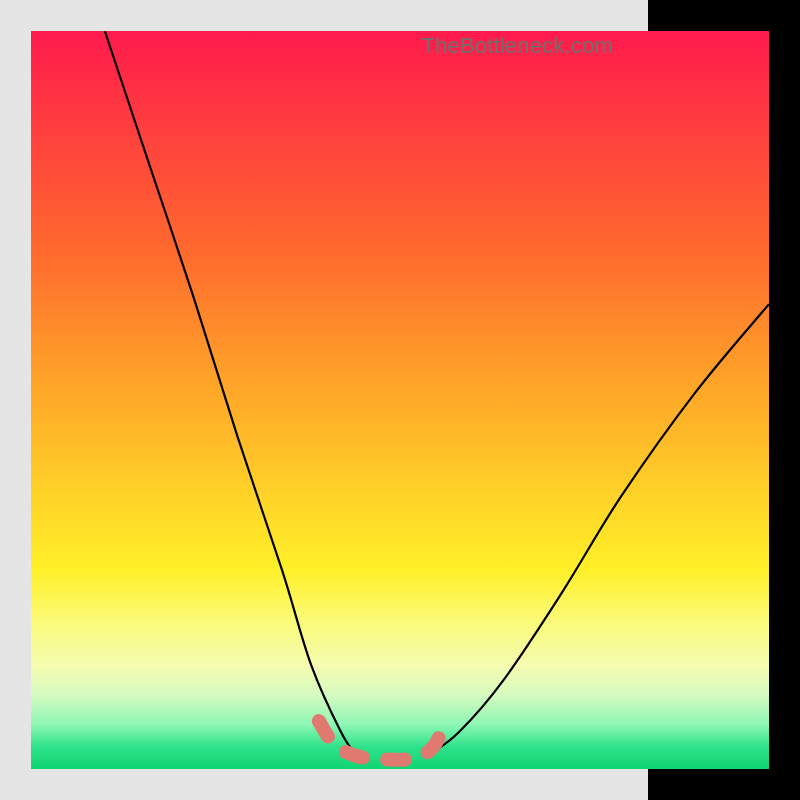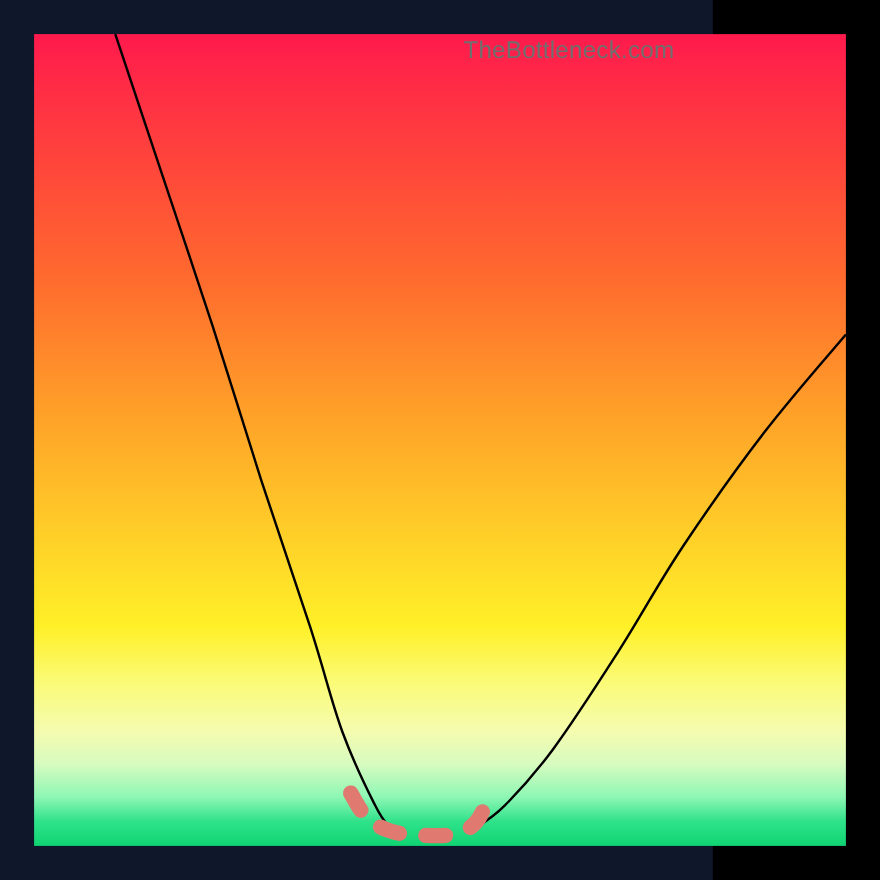--- a/index.html
+++ b/index.html
@@ -10,21 +10,21 @@
     background: #000;
     overflow: hidden;
     font-family: Arial, Helvetica, sans-serif;
   }
   .frame {
     position: absolute;
     top: 0;
     left: 0;
     width: 648px;
     height: 800px;
-    background: #0f172a;
+    background: #e5e5e5;
   }
   .plot-area {
     position: absolute;
     top: 31px;
     left: 31px;
     width: 738px;
     height: 738px;
     
     background: linear-gradient(
       to bottom,

